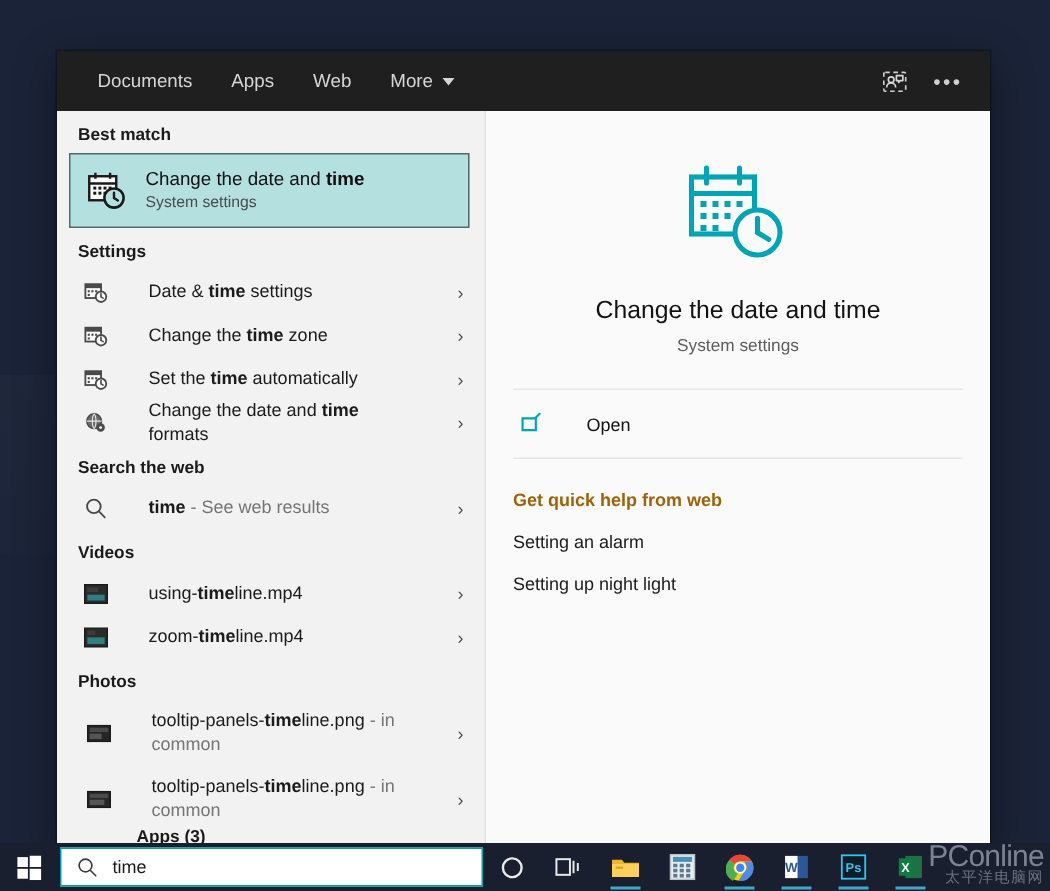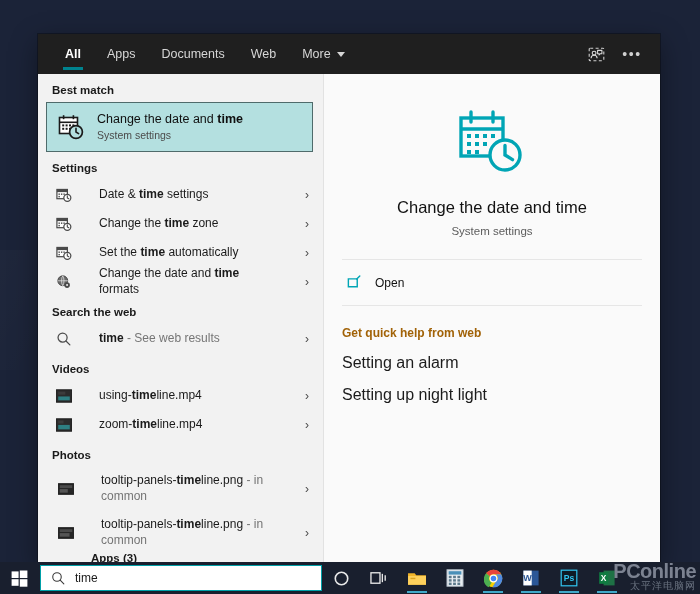--- a/index.html
+++ b/index.html
@@ -178,30 +178,30 @@
     padding: 34px 20px 22px;
     text-align: center;
   }
   .hero-icon { display: flex; justify-content: center; margin-bottom: 22px; }
   .hero-title { font-size: 16.5px; color: #121212; }
   .hero-sub { font-size: 11.5px; color: #5c5c5c; margin-top: 8px; }
 
   .preview-sep { height: 1px; background: #e6e6e6; margin: 0 18px; }
 
   .open-row {
-    display: flex; align-items: center; gap: 12px;
+    display: flex; align-items: center; gap: 28px;
     padding: 14px 0 14px 22px;
     cursor: default;
   }
   .open-label { font-size: 12px; color: #121212; }
 
   .help-block { padding: 20px 0 0 18px; }
   .help-head { font-size: 12px; font-weight: bold; color: #a16207; }
   .help-link {
-    font-size: 16px; color: #1b1b1b;
+    font-size: 12px; color: #1b1b1b;
     margin-top: 14px; display: block; cursor: default;
   }
 
   
   .taskbar {
     position: absolute;
     left: 0; right: 0; bottom: 0; height: 32px;
     background: #191f2e;
     display: flex; align-items: center;
   }
@@ -232,21 +232,21 @@
     background: #3fa9c9;
   }
 
   .watermark {
     position: absolute;
     right: 4px; bottom: 2px;
     text-align: right;
     pointer-events: none;
   }
   .wm-main {
-    font-size: 20px; font-weight: bold;
+    font-size: 20px; font-weight: normal;
     color: rgba(214,222,235,0.52);
     letter-spacing: -0.5px;
     line-height: 18px;
     margin-top: 48px;
   }
   .wm-sub {
     font-size: 10px;
     color: rgba(200,210,225,0.45);
     line-height: 12px;
     letter-spacing: 1px;
@@ -256,28 +256,25 @@
 <body>
 
 <div class="desktop">
   <div class="desk-streak"></div>
 </div>
 
 <div class="flyout">
 
   <div class="tabbar">
     <div class="tabs">
-      <div class="tab active">
-        <span>All</span>
+      <div class="tab">
+        <span>Documents</span>
       </div>
       <div class="tab">
         <span>Apps</span>
-      </div>
-      <div class="tab">
-        <span>Documents</span>
       </div>
       <div class="tab">
         <span>Web</span>
       </div>
       <div class="tab">
         <span>More</span>
         <i class="caret"></i>
       </div>
     </div>
     <div class="tabbar-right">

